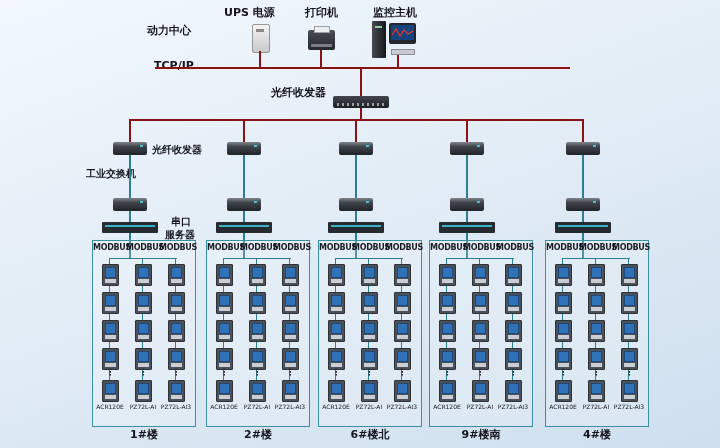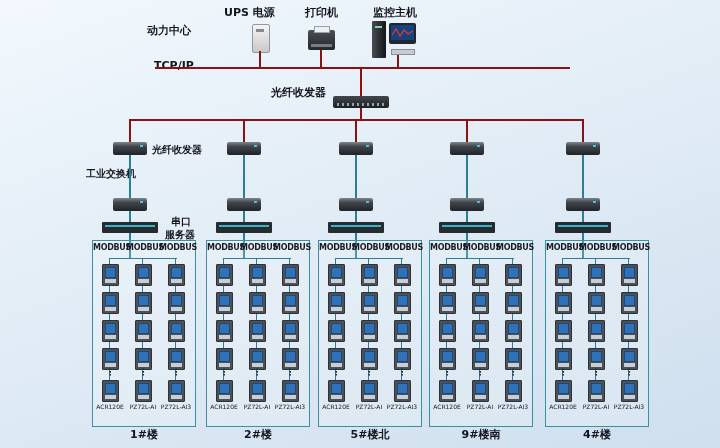--- a/index.html
+++ b/index.html
@@ -319,21 +319,21 @@
             <div class="meter" style="top: 107px;">
               <div class="mscr"></div>
             </div>
             <div class="dots">⋮</div>
             <div class="meter" style="top: 139px;">
               <div class="mscr"></div>
             </div>
             <div class="model">PZ72L-AI3</div>
           </div>
         </div>
-    <div class="lbl building">5#楼北</div>
+    <div class="lbl building">6#楼北</div>
   </div>
 
   <div class="group" style="left: 429px;">
     <div class="vline red" style="left:37px;top:0;height:23px"></div>
     <div class="transceiver" style="top:23px"></div>
     <div class="vline teal" style="left:37px;top:36px;height:43px"></div>
     <div class="transceiver" style="top:79px"></div>
     <div class="vline teal" style="left:37px;top:92px;height:11px"></div>
     <div class="serialsrv"></div>
     <div class="vline teal" style="left:37px;top:114px;height:26px"></div>

